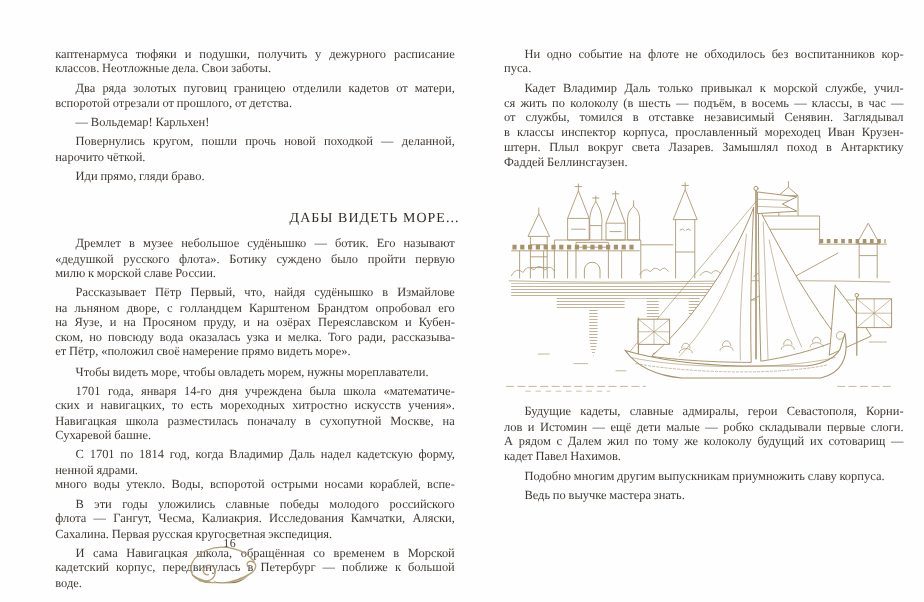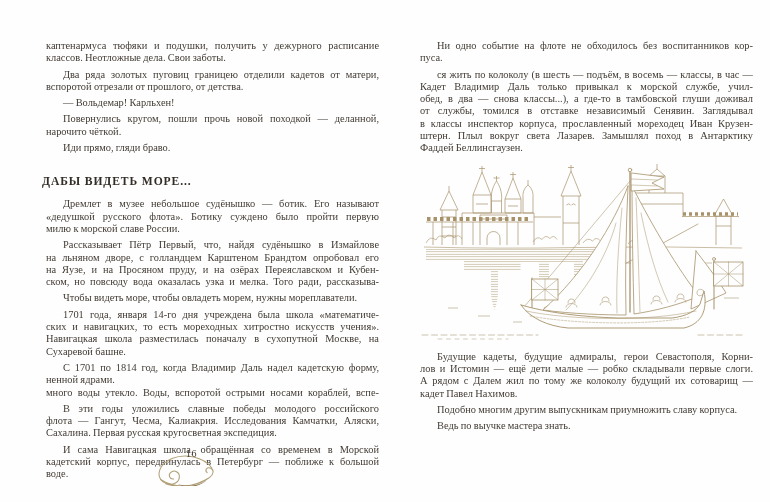--- a/index.html
+++ b/index.html
@@ -9,21 +9,21 @@
   }
   .page{position:absolute;top:36px;width:341px;}
   #page-left{left:42px;}
   #page-right{left:416px;}
   .tblock{font-size:10.4px;line-height:12.3px;word-spacing:-0.3px;}
   .para{margin:4px;}
   .tline{text-align:justify;text-align-last:justify;white-space:normal;}
   .tline.lastline{text-align-last:left;}
   .para.indent .tline:first-child{text-indent:17px;}
   .chapter-heading{
-    margin:21px 0 9px 0;text-align:left;font-weight:bold;
+    margin:21px 0 9px 0;text-align:right;font-weight:normal;
     font-size:11.6px;line-height:14px;letter-spacing:0.9px;color:#322d27;
   }
   .illustration-wrap{margin:8px 0 8px 2px;width:330px;height:180px;}
   .footer-ornament{position:absolute;left:106px;top:412px;width:110px;height:40px;}
   .flourish{position:absolute;left:0;top:4px;width:68px;height:34px;}
   .page-number{position:absolute;left:38px;top:0;font-size:10px;letter-spacing:0.5px;color:#423b34;}
   svg{display:block;}
 </style>
 </head>
 <body>
@@ -58,20 +58,21 @@
         <div class="para indent">
           <div class="tline">Дремлет в музее небольшое судёнышко — ботик. Его называют</div>
           <div class="tline">«дедушкой русского флота». Ботику суждено было пройти первую</div>
           <div class="tline lastline">милю к морской славе России.</div>
         </div>
         <div class="para indent">
           <div class="tline">Рассказывает Пётр Первый, что, найдя судёнышко в Измайлове</div>
           <div class="tline">на льняном дворе, с голландцем Карштеном Брандтом опробовал его</div>
           <div class="tline">на Яузе, и на Просяном пруду, и на озёрах Переяславском и Кубен-</div>
           <div class="tline">ском, но повсюду вода оказалась узка и мелка. Того ради, рассказыва-</div>
+          <div class="tline lastline">ет Пётр, «положил своё намерение прямо видеть море».</div>
         </div>
         <div class="para indent">
           <div class="tline lastline">Чтобы видеть море, чтобы овладеть морем, нужны мореплаватели.</div>
         </div>
         <div class="para indent">
           <div class="tline">1701 года, января 14-го дня учреждена была школа «математиче-</div>
           <div class="tline">ских и навигацких, то есть мореходных хитростно искусств учения».</div>
           <div class="tline">Навигацкая школа разместилась поначалу в сухопутной Москве, на</div>
           <div class="tline lastline">Сухаревой башне.</div>
         </div>
@@ -105,23 +106,22 @@
     </div>
   </div>
 
   <div class="page" id="page-right">
     <div class="tblock">
         <div class="para indent">
           <div class="tline">Ни одно событие на флоте не обходилось без воспитанников кор-</div>
           <div class="tline lastline">пуса.</div>
         </div>
         <div class="para indent">
+          <div class="tline">Кадет Владимир Даль только привыкал к морской службе, учил-</div>
           <div class="tline">ся жить по колоколу (в шесть — подъём, в восемь — классы, в час —</div>
-          <div class="tline">Кадет Владимир Даль только привыкал к морской службе, учил-</div>
-          <div class="tline">обед, в два — снова классы...), а где-то в тамбовской глуши доживал</div>
           <div class="tline">от службы, томился в отставке независимый Сенявин. Заглядывал</div>
           <div class="tline">в классы инспектор корпуса, прославленный мореходец Иван Крузен-</div>
           <div class="tline">штерн. Плыл вокруг света Лазарев. Замышлял поход в Антарктику</div>
           <div class="tline lastline">Фаддей Беллинсгаузен.</div>
         </div>
       </div>
 
     <div class="illustration-wrap">
       <svg width="330" height="180" viewBox="0 0 660 360">
         <defs>
@@ -230,21 +230,21 @@
 
           <path d="M8,344 H240" stroke-width="1.1" stroke-dasharray="12 7"></path>
           <path d="M560,344 H652" stroke-width="1.1" stroke-dasharray="12 7"></path>
           <path d="M40,352 H180" stroke-width="0.9" stroke-dasharray="8 9"></path>
         </g>
       </svg>
     </div>
 
     <div class="tblock">
         <div class="para indent">
-          <div class="tline">Будущие кадеты, будущие адмиралы, герои Севастополя, Корни-</div>
+          <div class="tline">Будущие кадеты, славные адмиралы, герои Севастополя, Корни-</div>
           <div class="tline">лов и Истомин — ещё дети малые — робко складывали первые слоги.</div>
           <div class="tline">А рядом с Далем жил по тому же колоколу будущий их сотоварищ —</div>
           <div class="tline lastline">кадет Павел Нахимов.</div>
         </div>
         <div class="para indent">
           <div class="tline lastline">Подобно многим другим выпускникам приумножить славу корпуса.</div>
         </div>
         <div class="para indent">
           <div class="tline lastline">Ведь по выучке мастера знать.</div>
         </div>

